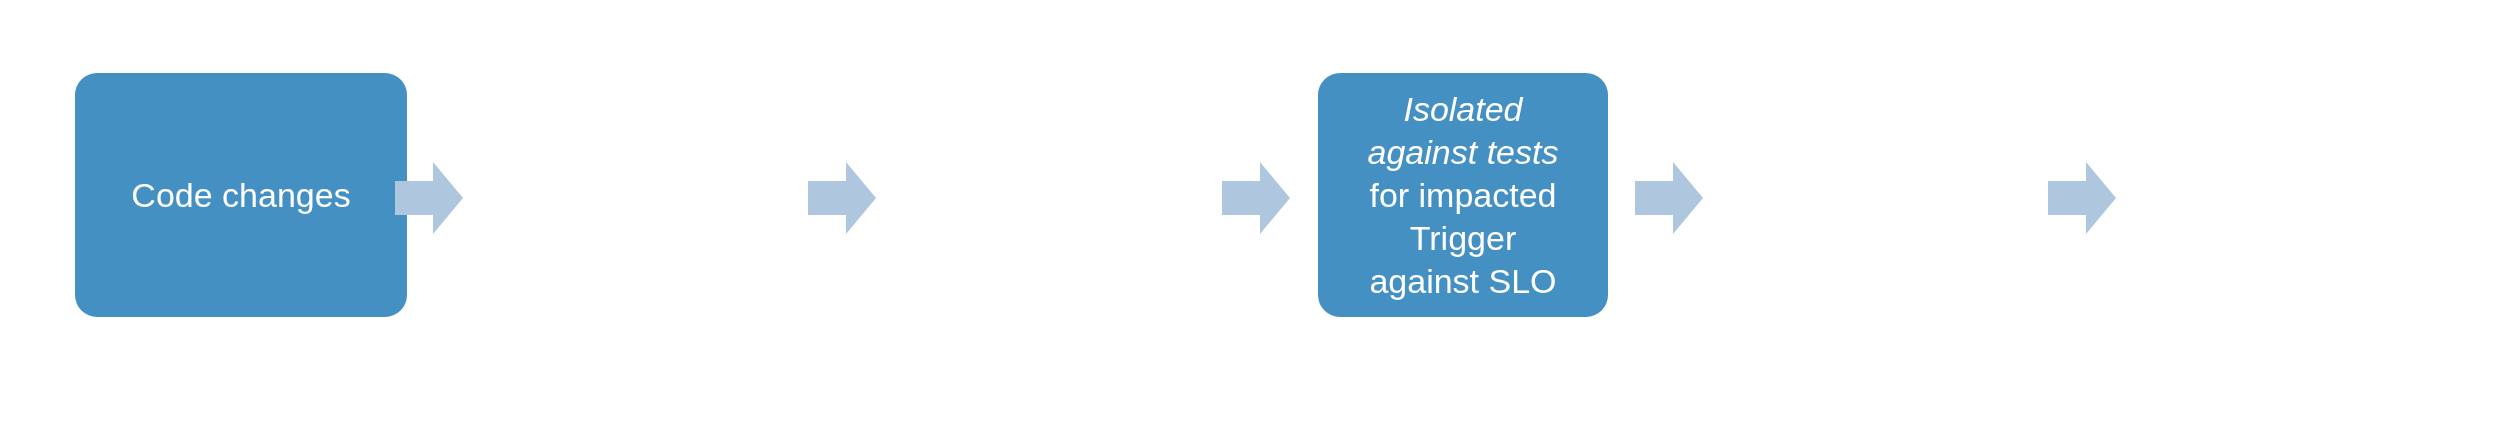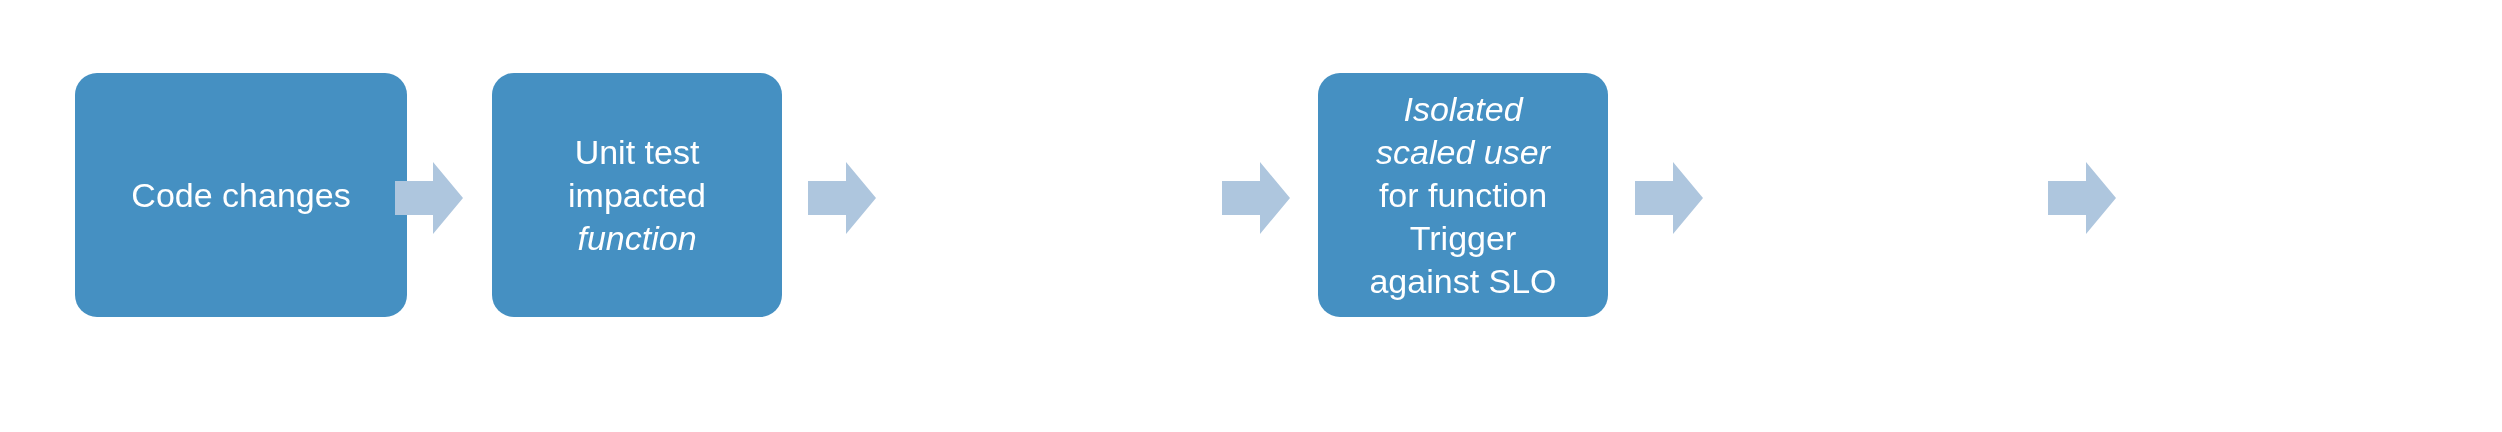--- a/index.html
+++ b/index.html
@@ -78,29 +78,24 @@
   .arrow svg { display: block; width: 68px; height: 72px; }
 </style>
 </head>
 <body>
 
 <div class="canvas">
   <div class="flow" id="flow-root">
       <div class="node" id="node-0" title="Code changes">
         <div class="node-text"><span>Code changes</span></div>
       </div>
-      <div class="node" id="node-1" title="Unit test impacted function">
-        <div class="node-text"><span>Unit test</span>
-<span>impacted</span>
-<span class="it">function</span></div>
-      </div>
       <div class="node" id="node-3" title="Isolated scaled tests for impacted Services against SLO">
         <div class="node-text"><span class="it">Isolated</span>
-<span class="it">scaled user</span>
-<span>for function</span>
+<span class="it">against tests</span>
+<span>for impacted</span>
 <span>Trigger</span>
 <span>against SLO</span></div>
       </div>
       <div class="arrow" id="arrow-0">
         <svg viewBox="0 0 68 72" width="68" height="72">
           <path d="M0,19 L38,19 L38,0 L68,36 L38,72 L38,53 L0,53 Z" fill="#aec6de"></path>
         </svg>
       </div>
       <div class="arrow" id="arrow-1">
         <svg viewBox="0 0 68 72" width="68" height="72">

